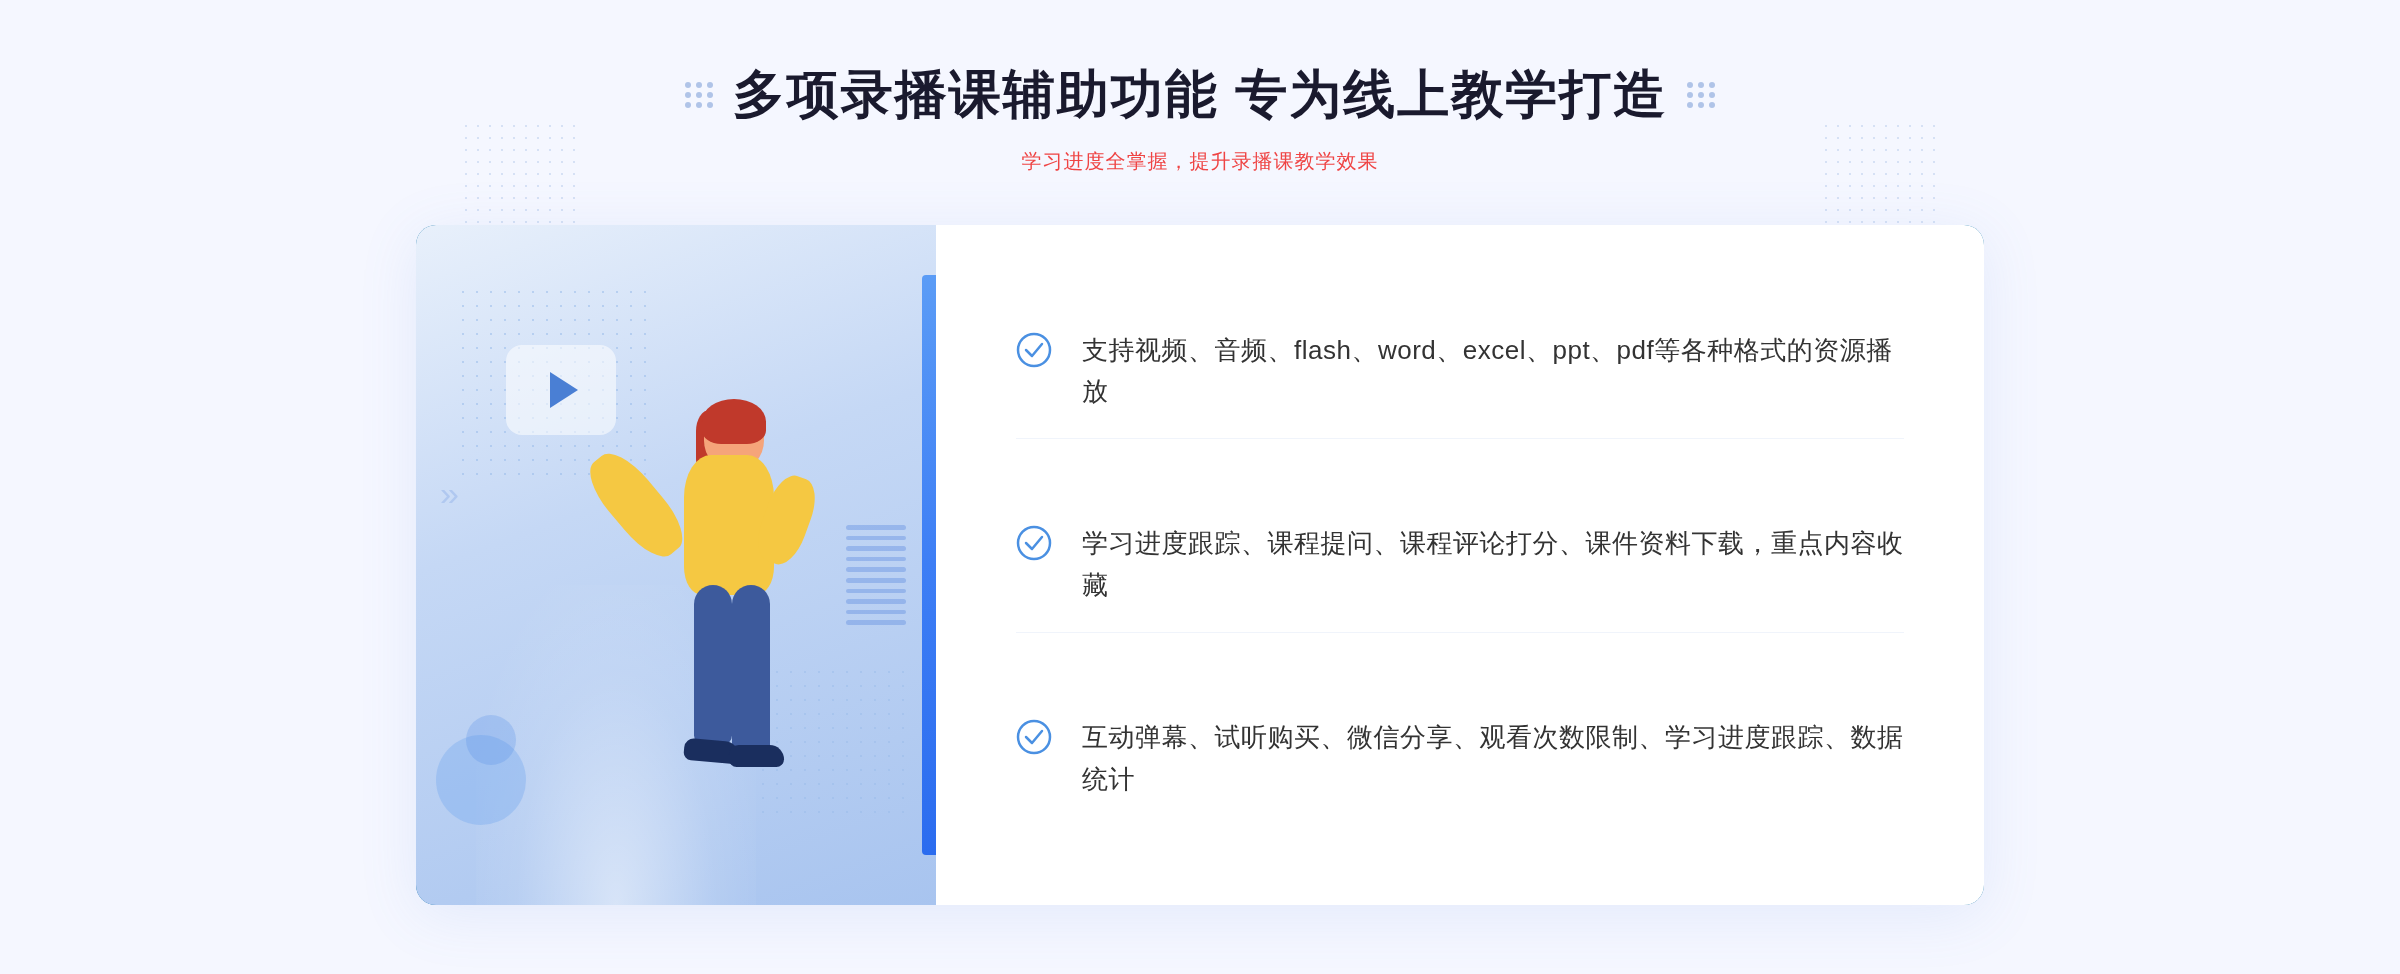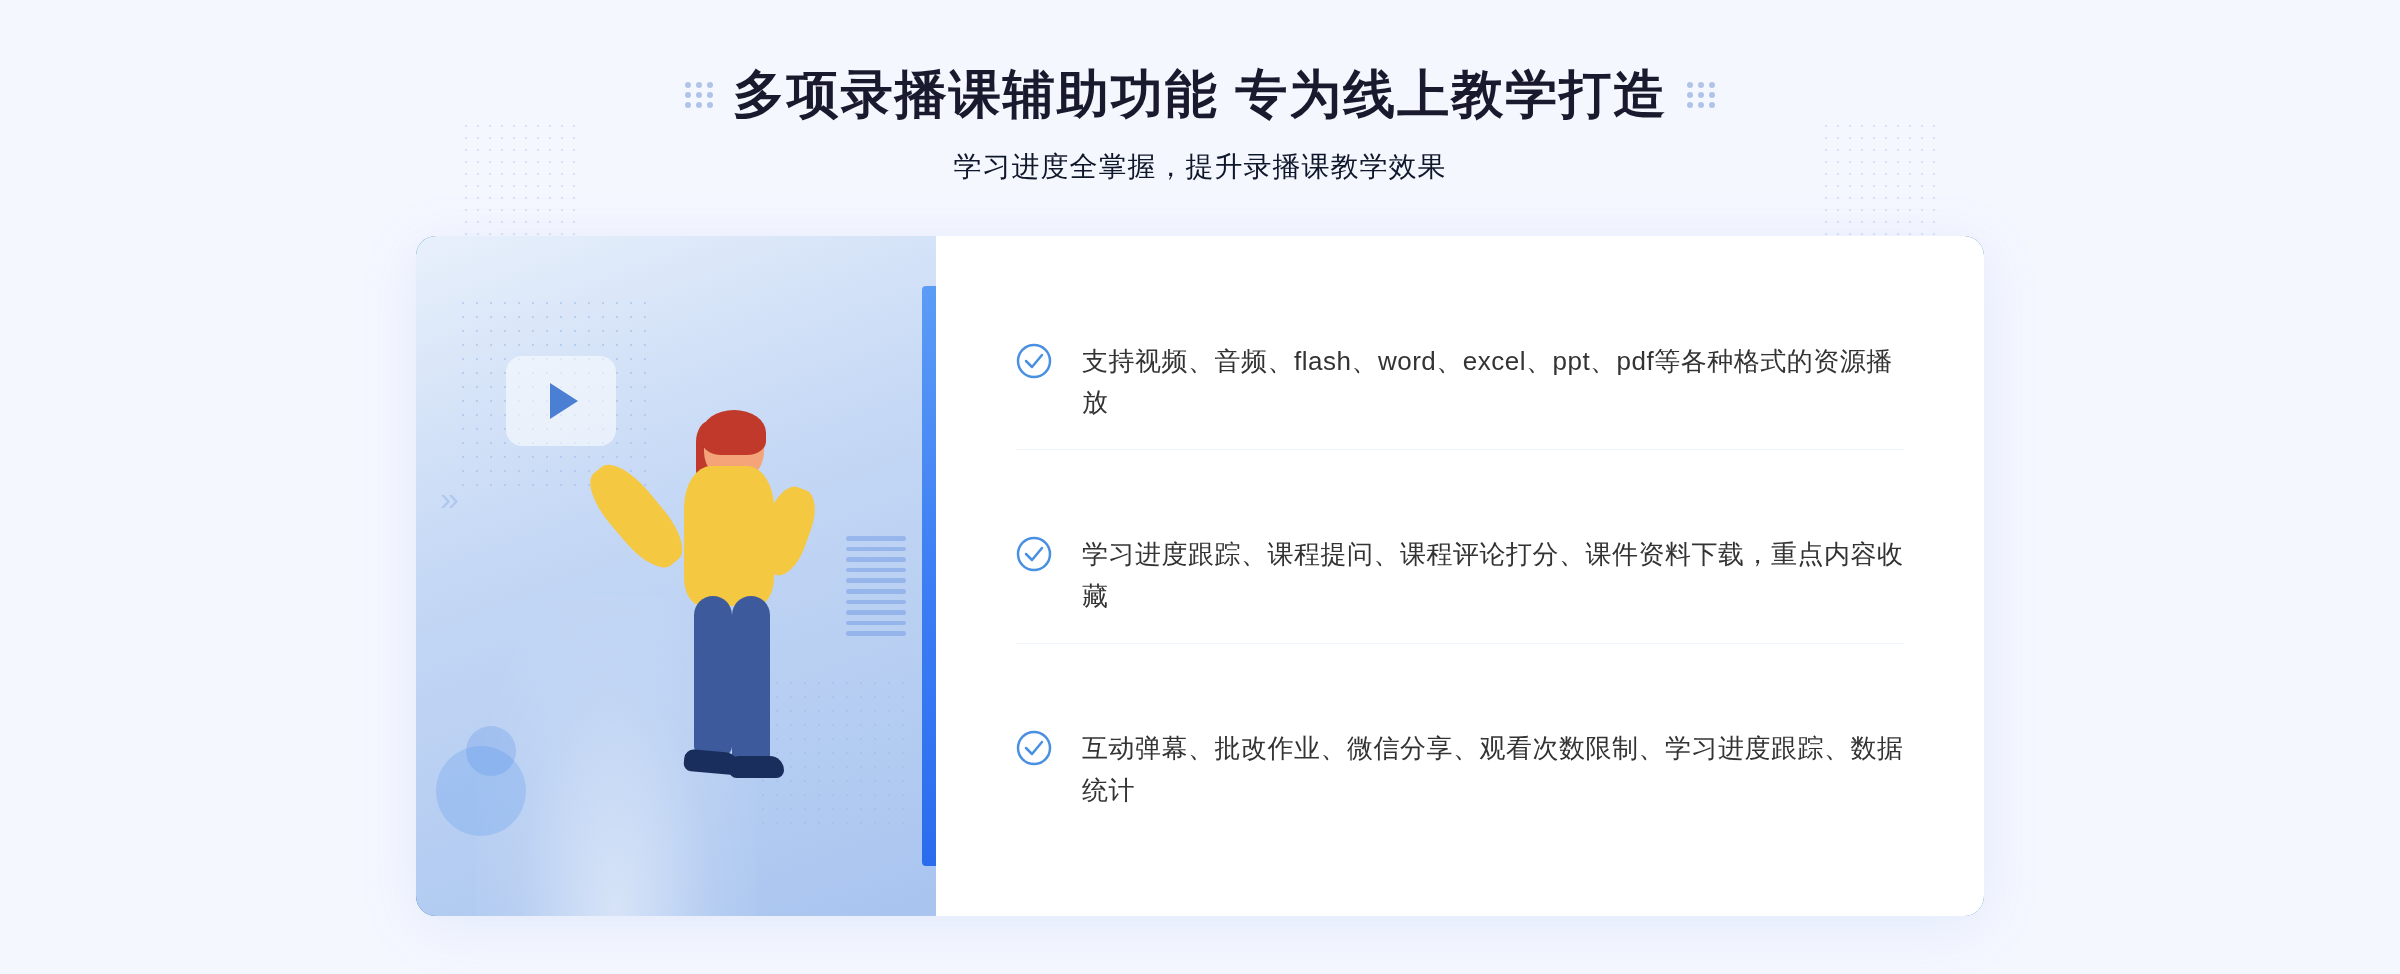--- a/index.html
+++ b/index.html
@@ -71,22 +71,22 @@
     }
 
     .main-title {
       font-size: 52px;
       font-weight: 700;
       color: #1a1a2e;
       letter-spacing: 2px;
     }
 
     .sub-title {
-      font-size: 28px;
-      color: #0f172a;
+      font-size: 20px;
+      color: #ef4444;
       font-weight: 400;
       letter-spacing: 1px;
     }
 
     
     .content-area {
       display: flex;
       align-items: stretch;
       width: 1568px;
       background: #0369a1;
@@ -520,21 +520,21 @@
         <span class="feature-text">学习进度跟踪、课程提问、课程评论打分、课件资料下载，重点内容收藏</span>
       </div>
 
       <div class="feature-item">
         <div class="check-icon">
           <svg viewBox="0 0 36 36" fill="none" xmlns="http://www.w3.org/2000/svg">
             <circle cx="18" cy="18" r="16" stroke="#4a90e2" stroke-width="2.5"></circle>
             <polyline points="10,18 16,24 26,12" stroke="#4a90e2" stroke-width="2.5" stroke-linecap="round" stroke-linejoin="round"></polyline>
           </svg>
         </div>
-        <span class="feature-text">互动弹幕、批改作业、微信分享、观看次数限制、学习进度跟踪、数据统计</span>
+        <span class="feature-text">互动弹幕、试听购买、微信分享、观看次数限制、学习进度跟踪、数据统计</span>
       </div>
 
     </div>
   </div>
 
   <div class="outside-chevrons-left">»</div>
 
 </div>
 
 </body></html>

